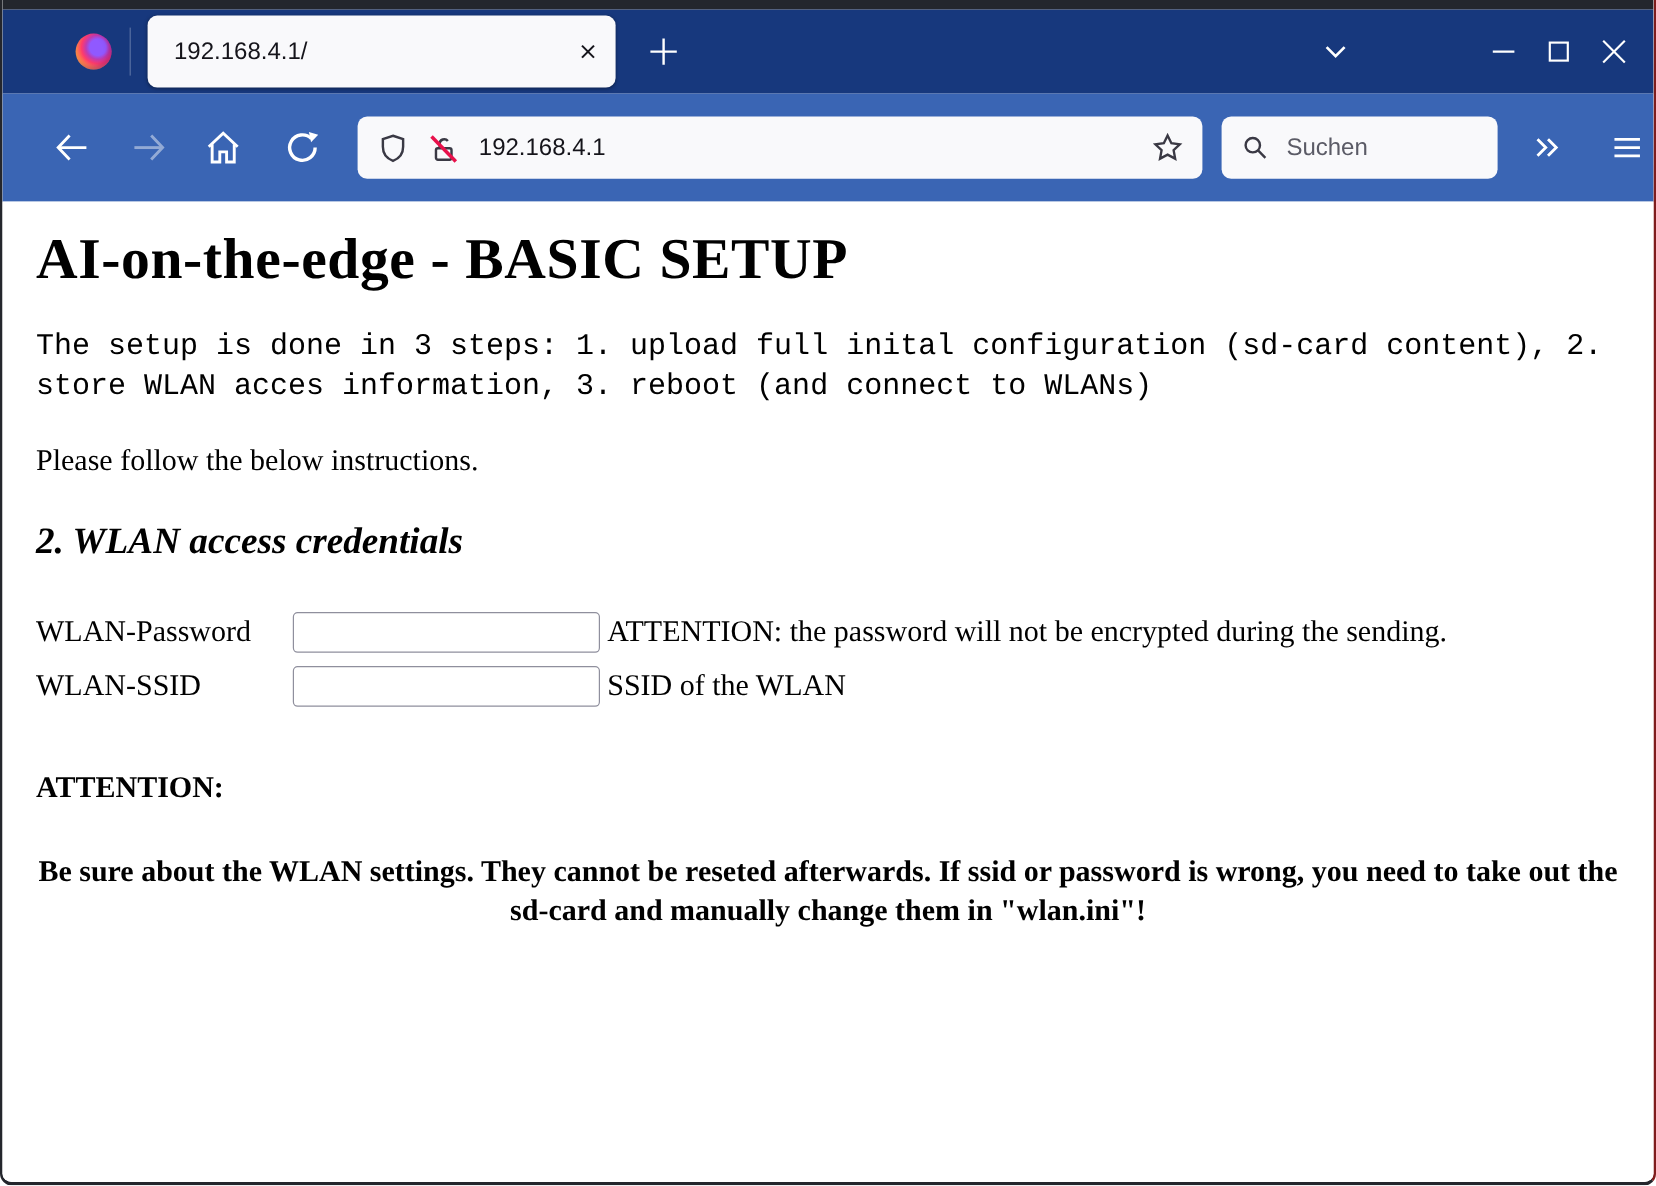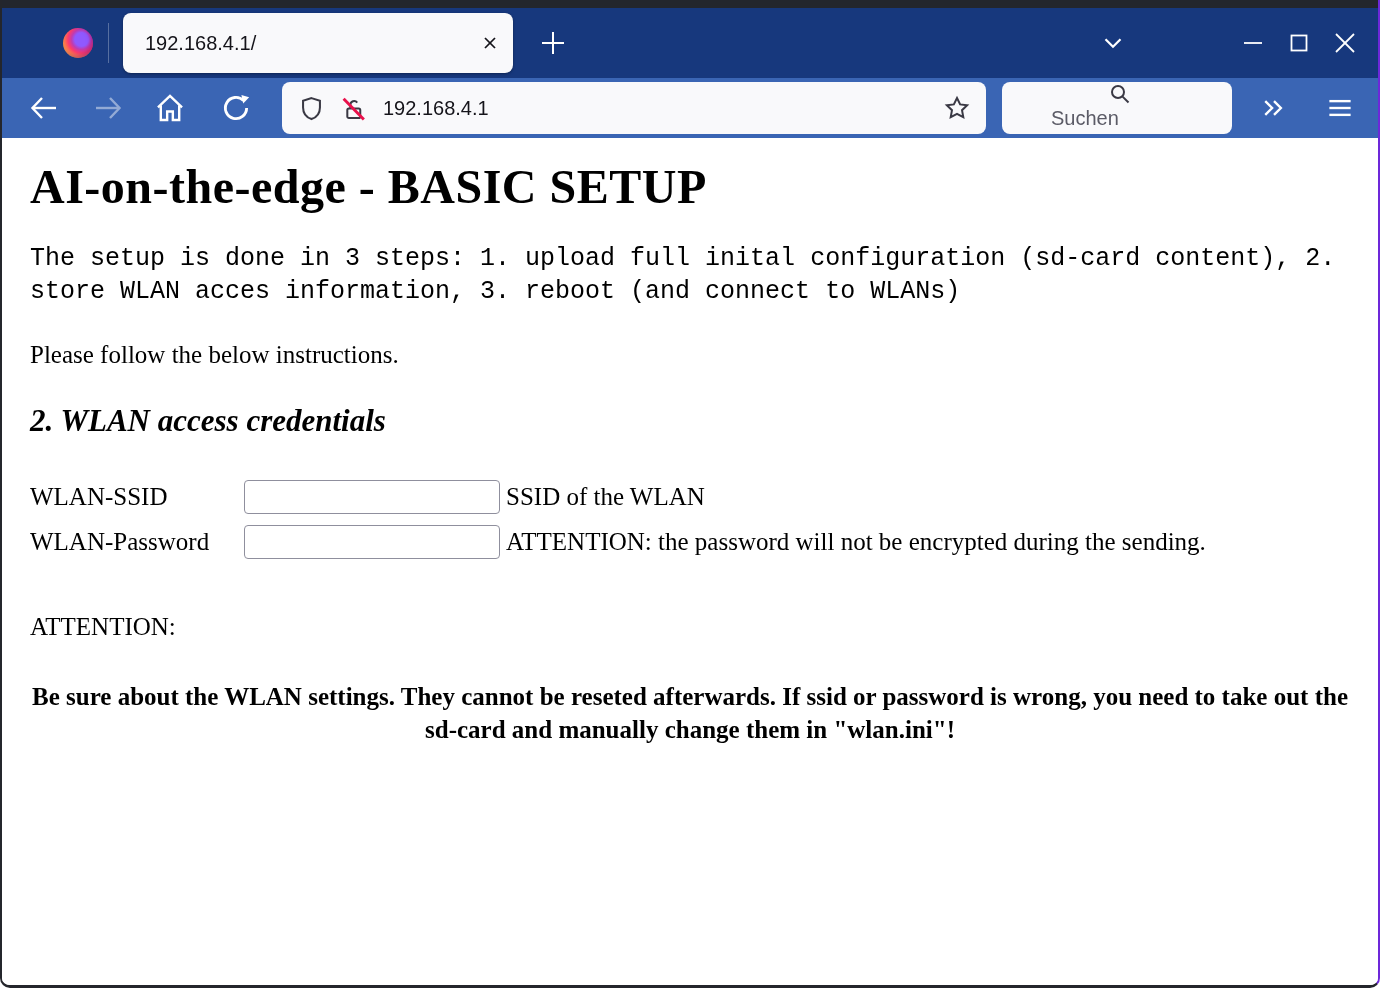--- a/index.html
+++ b/index.html
@@ -7,21 +7,21 @@
     width:1380px;height:988px;
     font-family:"Liberation Sans", sans-serif;
     background:#ffffff;
     overflow:hidden;
   }
   .window{
     width:1380px;height:988px;
     box-sizing:border-box;
     display:flex;flex-direction:column;
     border-left:2px solid #24262c;
-    border-right:2px solid #6d28d9;
+    border-right:2px solid #7f1d1d;
     border-bottom:3px solid #24262c;
     border-radius:0 0 10px 10px;
     overflow:hidden;
     position:relative;
   }
   
   .window-top-edge{height:8px;background:#23262d;flex:0 0 auto;}
 
   
   .tabbar{
@@ -67,43 +67,43 @@
   }
   .winctrl-gap{width:94px;}
   .winctrl{
     width:46px;height:56px;display:flex;align-items:center;justify-content:center;
     cursor:pointer;
   }
   .winctrl:last-child{margin-right:10px;}
 
   
   .navbar{
-    height:60px;background:#3a65b4;flex:0 0 auto;
-    display:flex;align-items:center;
+    height:90px;background:#3a65b4;flex:0 0 auto;
+    display:flex;align-items:center;justify-content:flex-end;
   }
   .nav-btn{
     width:44px;height:44px;border-radius:6px;
     display:flex;align-items:center;justify-content:center;cursor:pointer;
     flex:0 0 auto;
   }
   .nav-btn.back{margin-left:20px;}
   .nav-btn.fwd{margin-left:20px;opacity:.45;}
   .nav-btn.home{margin-left:18px;}
   .nav-btn.reload{margin-left:22px;}
   .urlbar{
     margin-left:24px;width:704px;height:52px;background:#f9f9fb;border-radius:8px;
     display:flex;align-items:center;box-sizing:border-box;padding:0 12px 0 16px;
     cursor:text;
   }
   .urlbar .icon-gap{width:15px;flex:0 0 auto;}
   .url-text{font-size:20px;color:#15141a;margin-left:16px;flex:1 1 auto;white-space:nowrap;}
   .star-btn{width:34px;height:34px;display:flex;align-items:center;justify-content:center;border-radius:6px;cursor:pointer;flex:0 0 auto;}
   .searchbox{
     margin-left:16px;width:230px;height:52px;background:#f9f9fb;border-radius:8px;
-    display:flex;align-items:center;box-sizing:border-box;padding:0 10px 0 16px;flex-direction:column;
+    display:flex;align-items:center;box-sizing:border-box;padding:0 10px 0 16px;
   }
   .search-input{
     border:none;outline:none;background:transparent;
     font-size:20px;color:#5b5b66;margin-left:12px;width:150px;
     font-family:"Liberation Sans", sans-serif;
   }
   .search-input::placeholder{color:#5b5b66;opacity:1;}
   .overflow-btn{margin-left:20px;width:44px;height:44px;display:flex;align-items:center;justify-content:center;border-radius:6px;cursor:pointer;}
   .menu-btn{margin-left:22px;width:44px;height:44px;display:flex;align-items:center;justify-content:center;border-radius:6px;cursor:pointer;}
 
@@ -126,21 +126,21 @@
   table.cred td{padding:0;font-size:25px;line-height:33px;vertical-align:middle;}
   td.lbl{width:214px;}
   td.inp{width:262px;}
   td.note{padding-left:9px;}
   table.cred tr{height:45px;}
   input.txt{
     width:234px;height:28px;border:1px solid #8f8f9d;border-radius:4px;
     background:#ffffff;font-size:20px;padding:2px 10px;
     font-family:"Liberation Sans",sans-serif;
   }
-  .attention{margin-top:46px !important;font-weight:normal;}
+  .attention{margin-top:46px !important;font-weight:bold;}
   .warning{margin-top:37px !important;font-weight:bold;max-width:1348px;text-align:center;}
   button.write{
     margin-top:26px;
     font-family:"Liberation Sans",sans-serif;font-size:22px;color:#000;
     background:#efeff4;border:1px solid #878791;border-radius:8px;
     padding:4px 14px;height:37px;cursor:pointer;
   }
   svg{display:block;}
 </style>
 </head>
@@ -271,33 +271,33 @@
     <h1>AI-on-the-edge - BASIC SETUP</h1>
 
     <p class="p2">The setup is done in 3 steps: 1. upload full inital configuration (sd-card content), 2. store WLAN acces information, 3. reboot (and connect to WLANs)</p>
     <p class="p3">Please follow the below instructions.</p>
 
     <h2>2. WLAN access credentials</h2>
 
     <table class="cred">
       <tbody>
           <tr>
+        <td class="lbl">WLAN-Password</td>
+        <td class="inp">
+          <input class="txt" type="text" value="" style="">
+        </td>
+        <td class="note">ATTENTION: the password will not be encrypted during the sending.</td>
+      </tr>
+      <tr>
         <td class="lbl">WLAN-SSID</td>
         <td class="inp">
           <input class="txt" type="text" value="" style="">
         </td>
         <td class="note">SSID of the WLAN</td>
       </tr>
-      <tr>
-        <td class="lbl">WLAN-Password</td>
-        <td class="inp">
-          <input class="txt" type="text" value="" style="">
-        </td>
-        <td class="note">ATTENTION: the password will not be encrypted during the sending.</td>
-      </tr>
     </tbody>
       </table>
 
     <p class="attention">ATTENTION:</p>
     <p class="warning">Be sure about the WLAN settings. They cannot be reseted afterwards. If ssid or password is wrong, you need to take out the sd-card and manually change them in "wlan.ini"!</p>
 
   </div>
 </div>
 
 </body></html>

